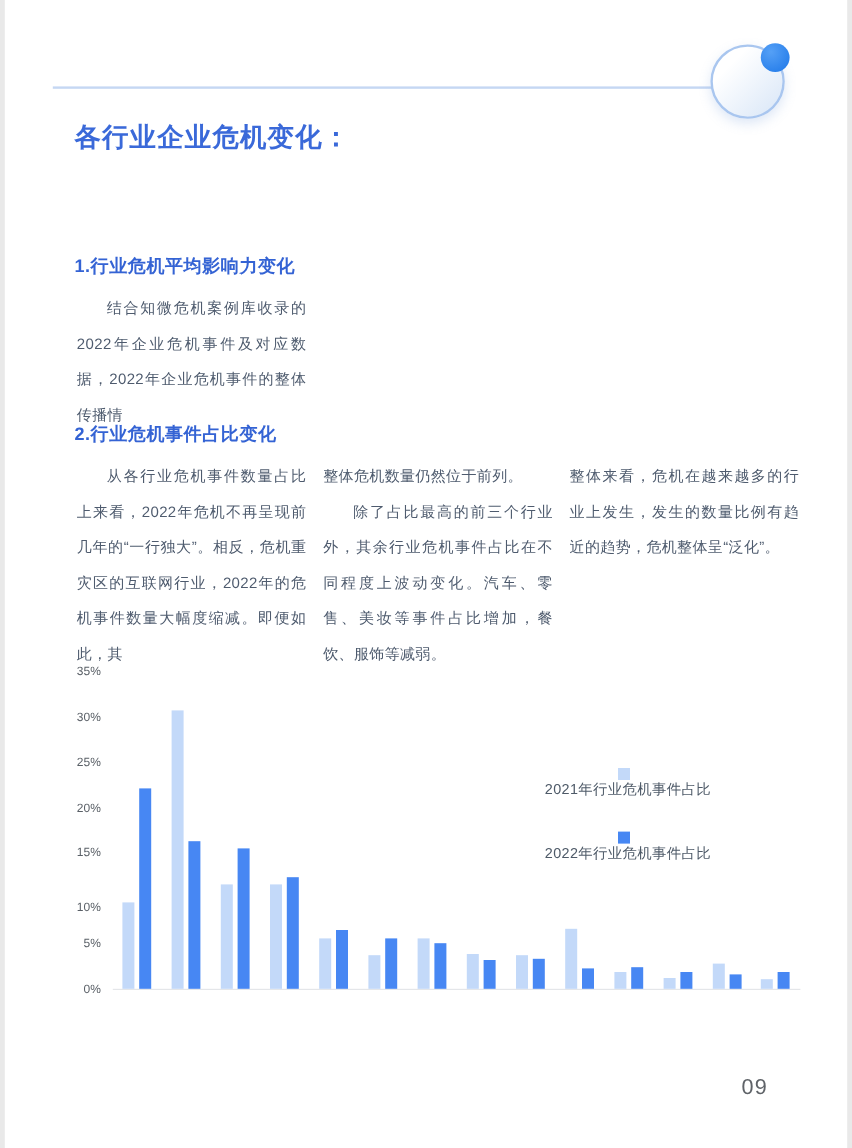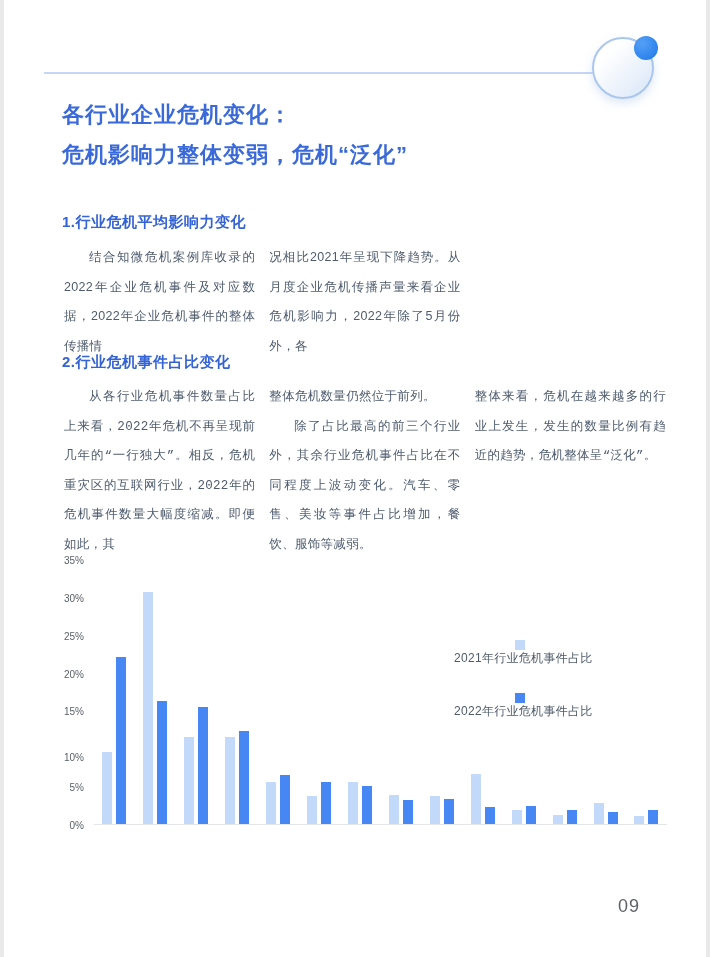--- a/index.html
+++ b/index.html
@@ -32,21 +32,21 @@
   }
   .s1-heading { top:213px; }
   .s2-heading { top:353px; }
 
   .columns {
     position:absolute; left:60px; width:602px;
     display:grid; grid-template-columns:repeat(3,1fr); column-gap:14px;
     font-size:12.5px; line-height:29.5px; color:#4e5b6e; text-align:justify; letter-spacing:0.3px;
   }
   .s1-columns { top:243px; }
-  .s2-columns { top:383px;font-family:Liberation Mono, monospace; }
+  .s2-columns { top:383px; }
   .indent { text-indent:2em; }
 
   
   .chart { position:absolute; left:48px; top:548px; width:617px; height:330px; }
   .chart-y-axis { position:absolute; left:0; top:12px; width:32px; height:265px; }
   .y-tick {
     position:absolute; right:0; transform:translateY(50%);
     font-size:10px; color:#595f66; white-space:nowrap;
   }
   .chart-plot {
@@ -76,30 +76,26 @@
 <body>
 
 <div class="page">
 
   <div class="deco-line"></div>
   <div class="deco-circle-big"></div>
   <div class="deco-circle-small"></div>
 
   <div class="page-title">
     <div>各行业企业危机变化：</div>
-    <div>危机影响力整体变弱，危机“泛化”</div>
   </div>
 
   <div class="section-heading s1-heading">1.行业危机平均影响力变化</div>
   <div class="columns s1-columns">
     <div>
         <p class="indent">结合知微危机案例库收录的2022年企业危机事件及对应数据，2022年企业危机事件的整体传播情</p>
-      </div>
-    <div>
-        <p>况相比2021年呈现下降趋势。从月度企业危机传播声量来看企业危机影响力，2022年除了5月份外，各</p>
       </div>
   </div>
 
   <div class="section-heading s2-heading">2.行业危机事件占比变化</div>
   <div class="columns s2-columns">
     <div>
         <p class="indent">从各行业危机事件数量占比上来看，2022年危机不再呈现前几年的“一行独大”。相反，危机重灾区的互联网行业，2022年的危机事件数量大幅度缩减。即便如此，其</p>
       </div>
     <div>
       <p>整体危机数量仍然位于前列。</p>

